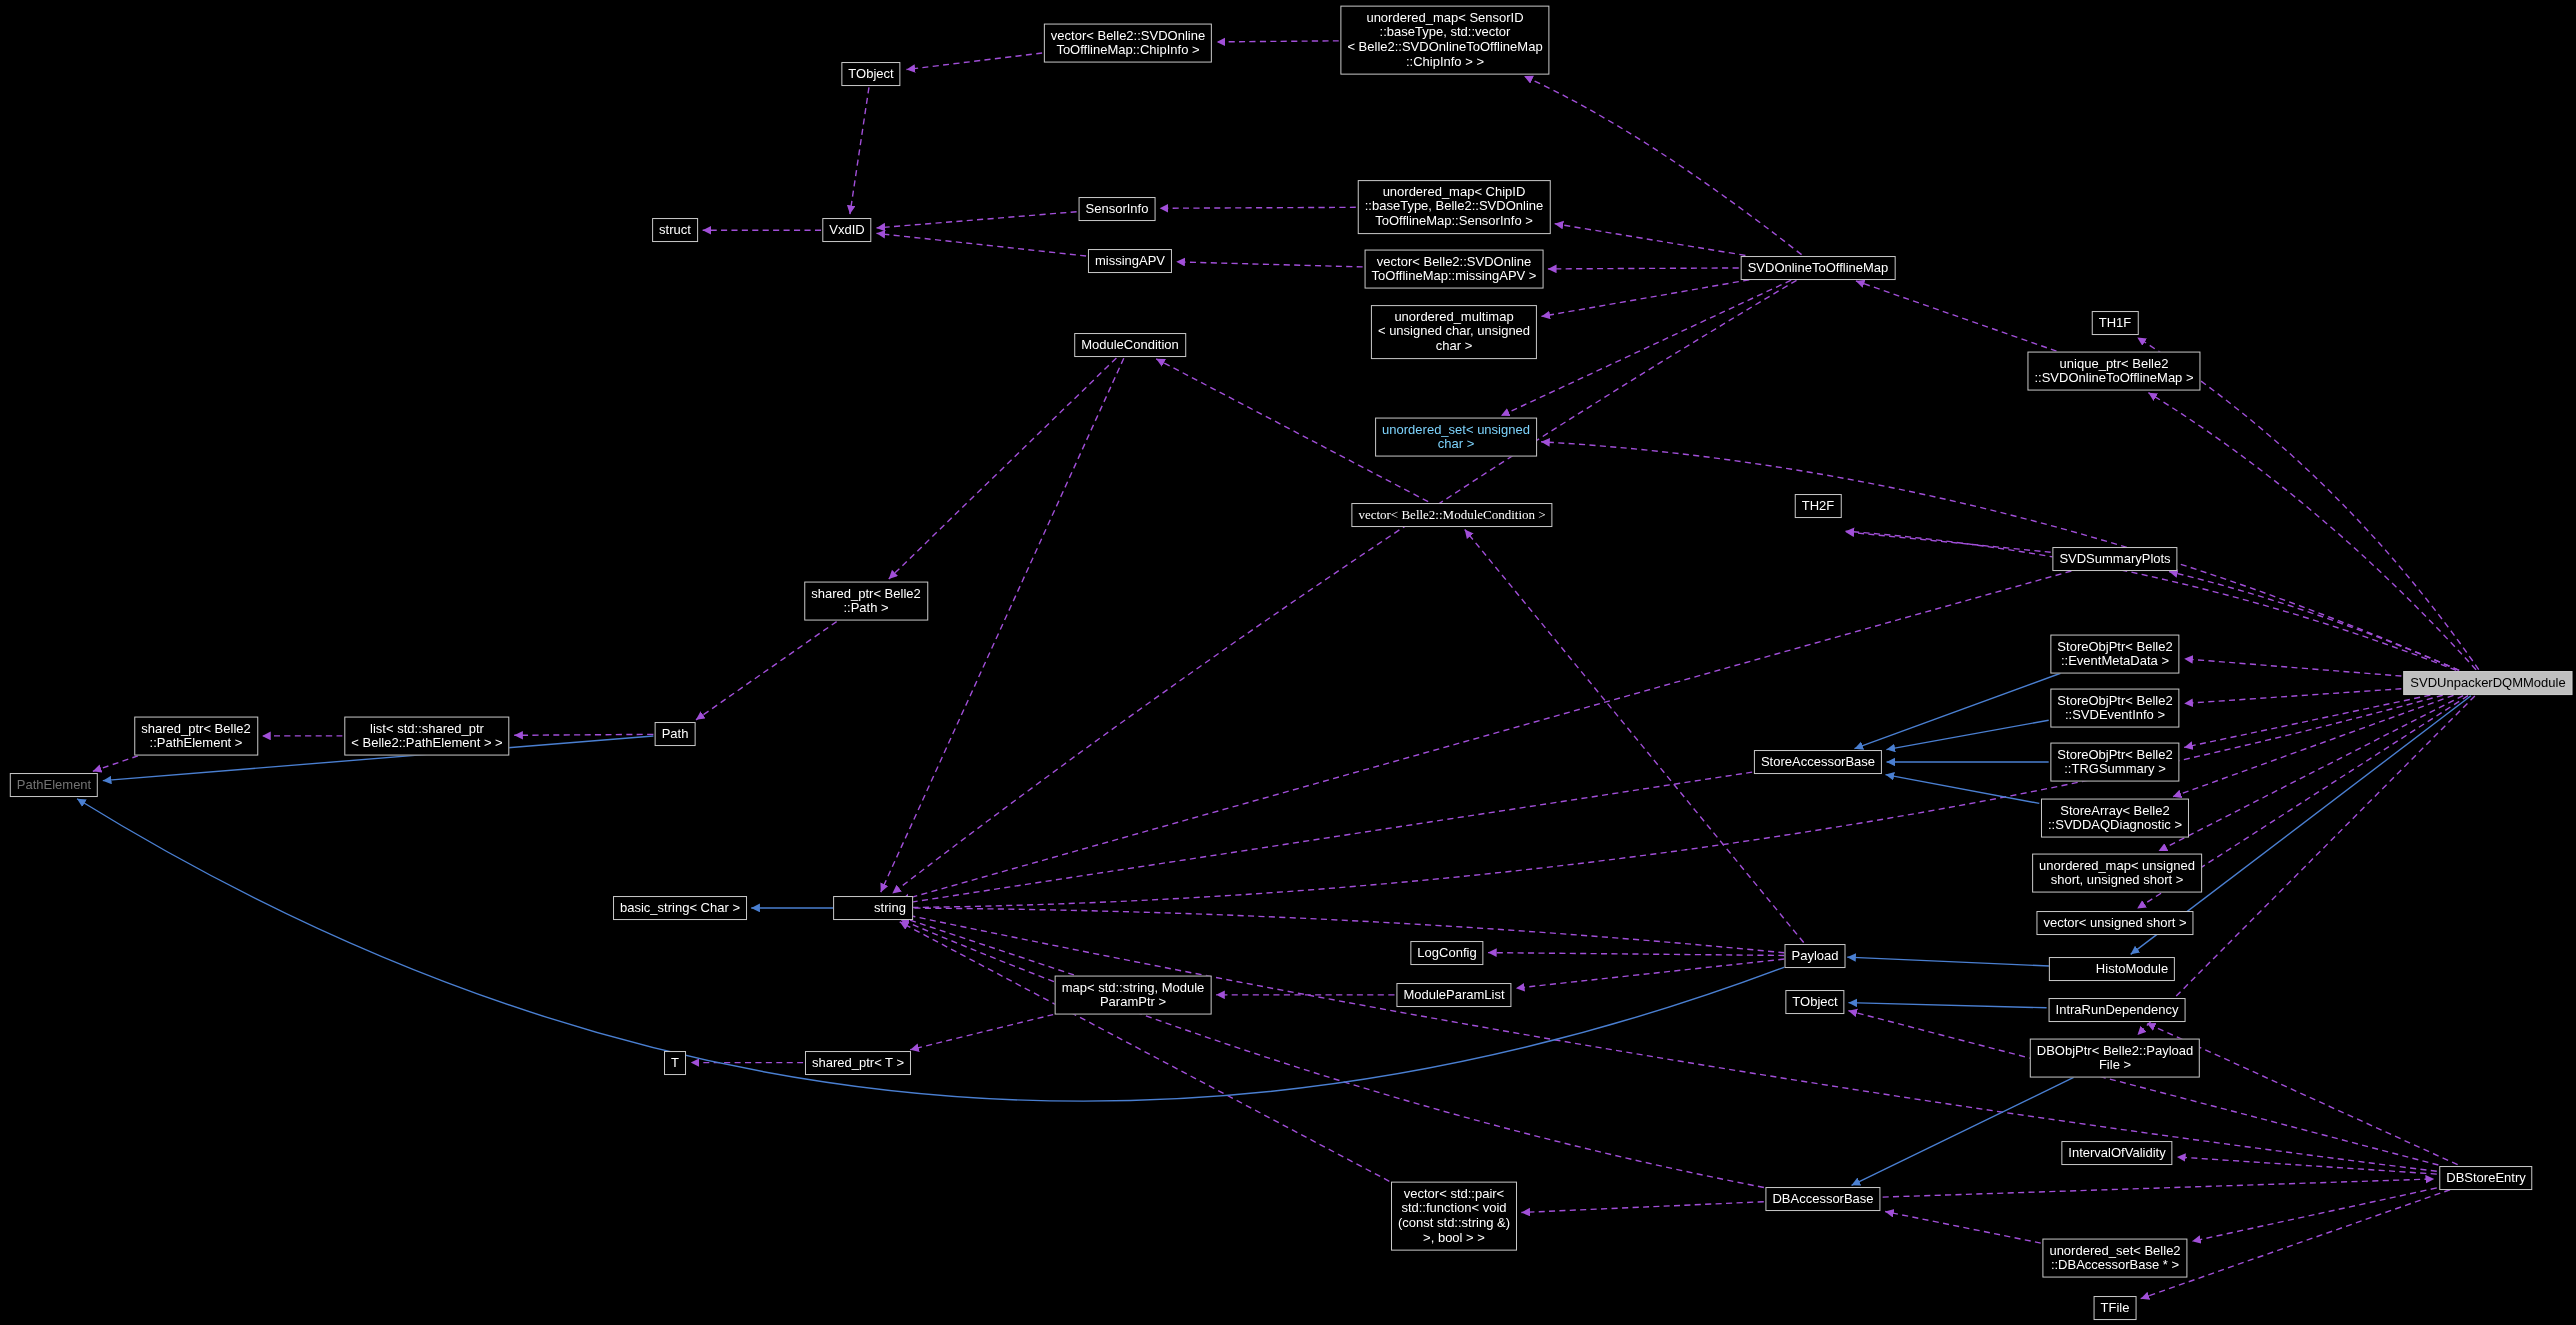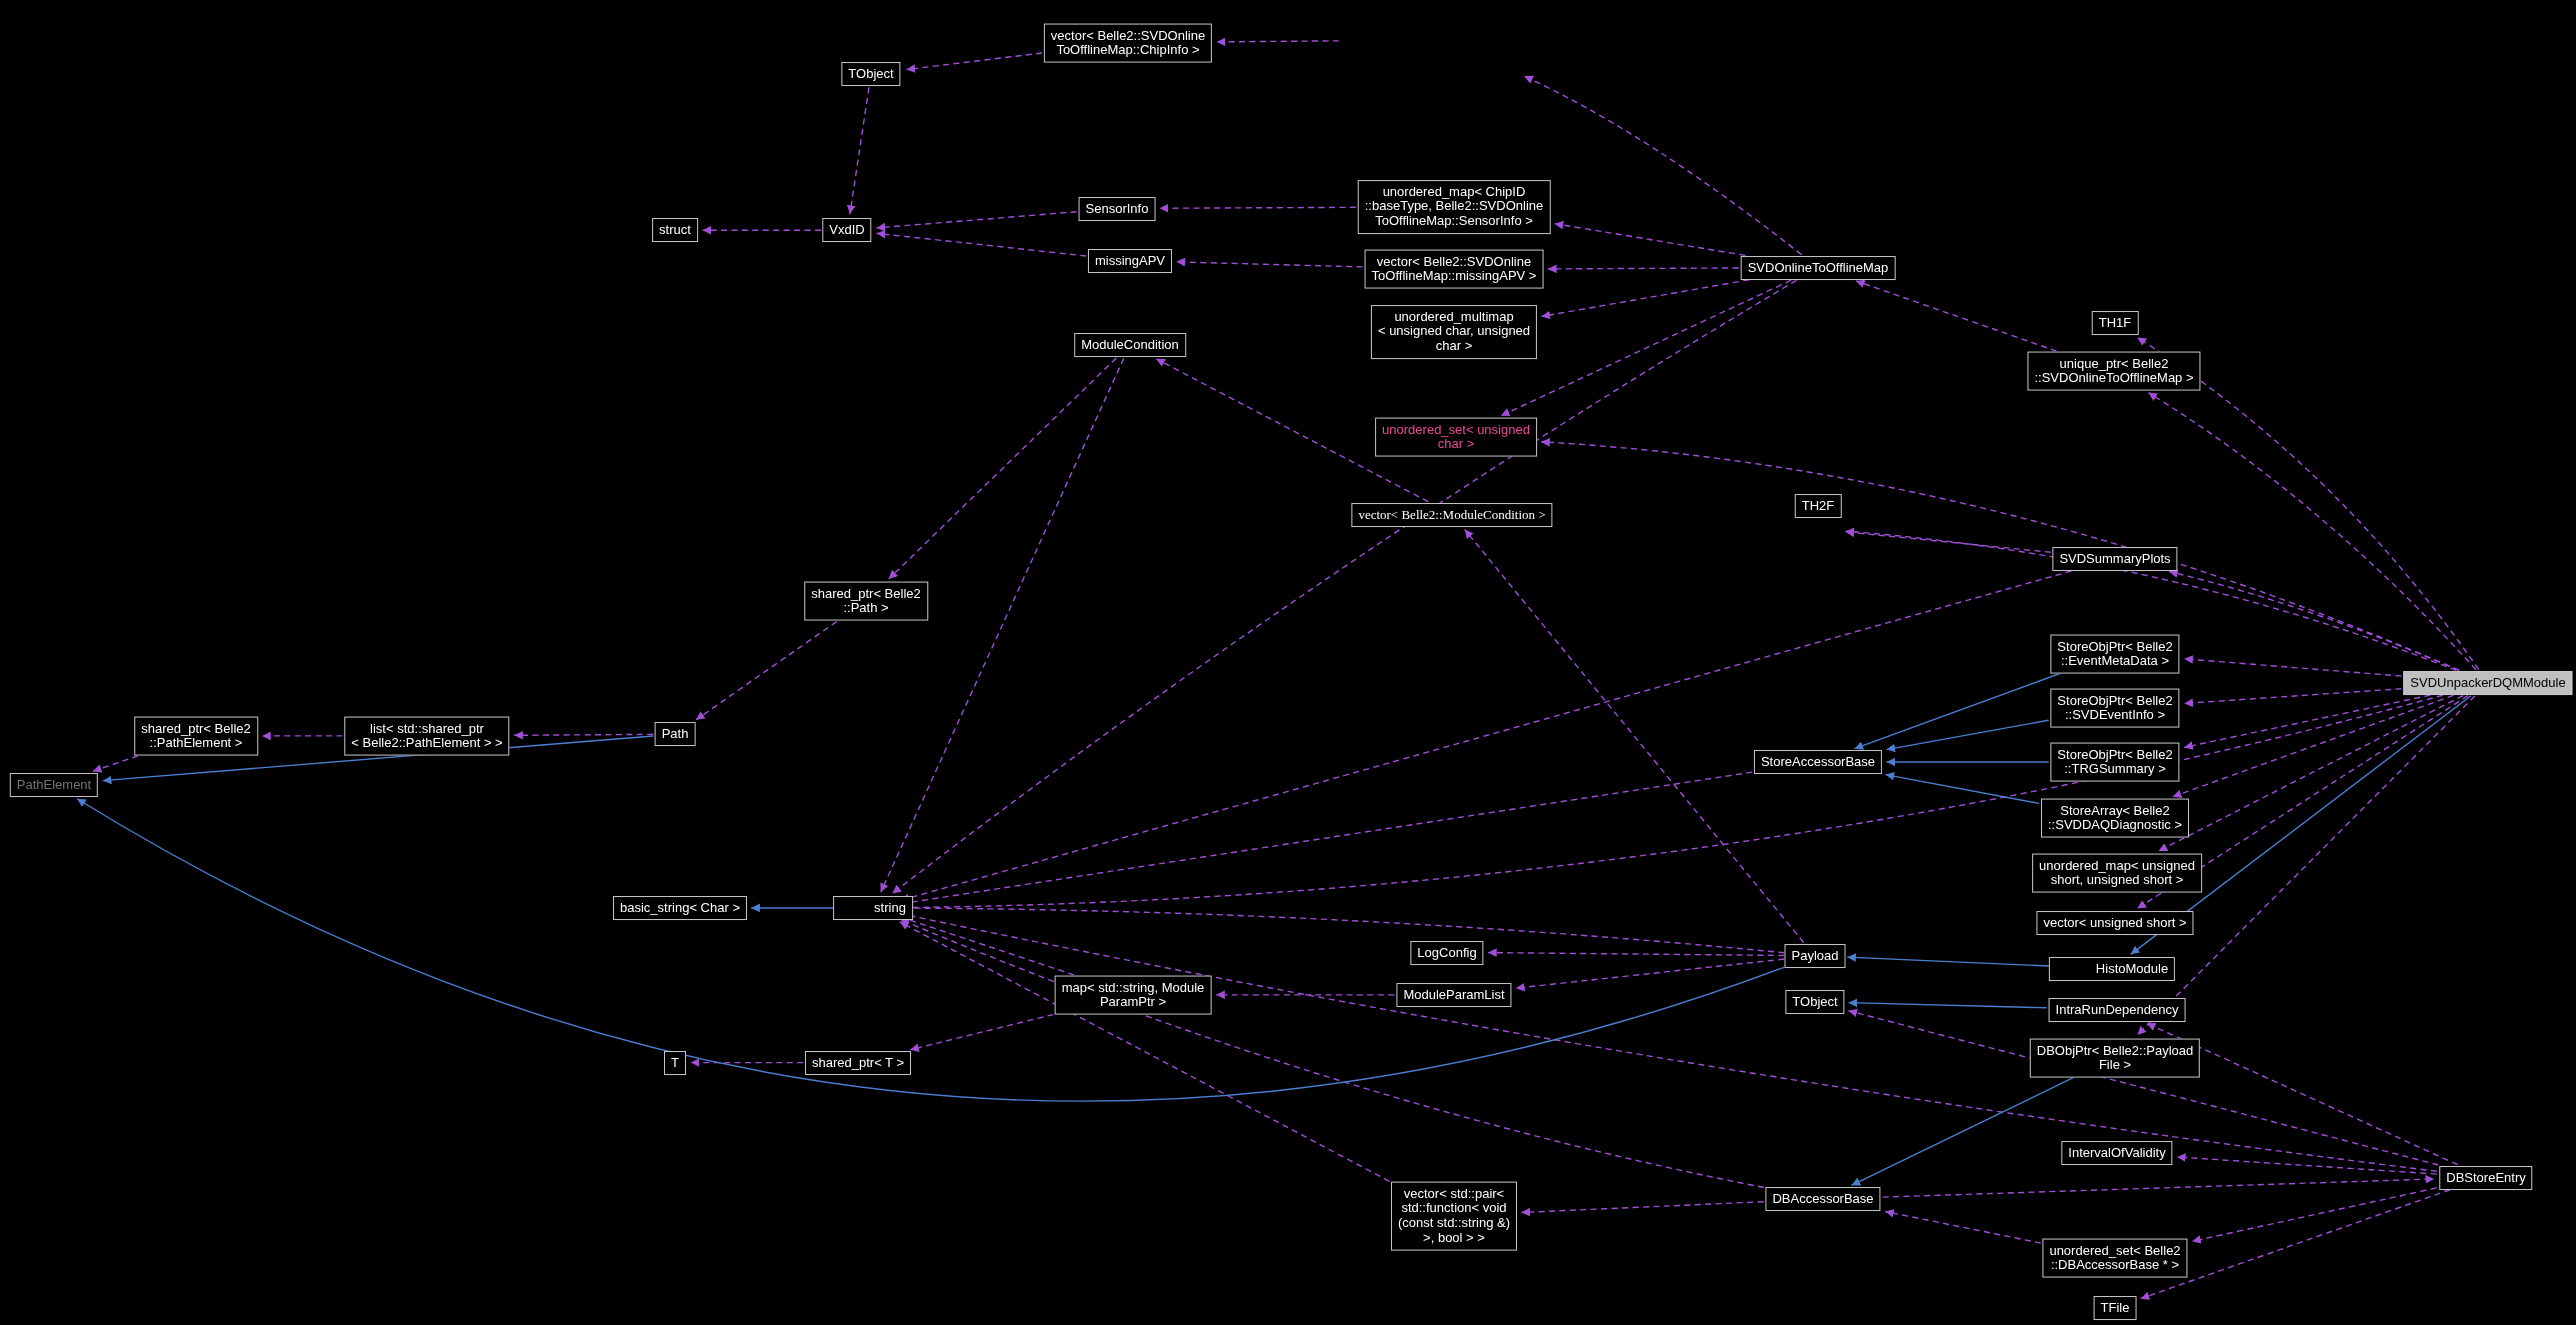--- a/index.html
+++ b/index.html
@@ -104,38 +104,42 @@
       <path d="M 2371.2 774.9 Q 2263.0 814.5 2134.0 861.7" fill="none" stroke-width="1.6" stroke="#4a7fd1" marker-end="url(#arrow-inherit)"></path>
       <path d="M 2357.5 828.9 Q 2263.0 846.0 2170.8 862.7" fill="none" stroke-width="1.6" stroke="#4a7fd1" marker-end="url(#arrow-inherit)"></path>
       <path d="M 2357.5 877.0 Q 2263.0 877.0 2170.9 877.0" fill="none" stroke-width="1.6" stroke="#4a7fd1" marker-end="url(#arrow-inherit)"></path>
       <path d="M 2346.7 924.7 Q 2263.0 909.0 2169.7 891.5" fill="none" stroke-width="1.6" stroke="#4a7fd1" marker-end="url(#arrow-inherit)"></path>
       <path d="M 2386.3 1240.1 Q 2266.0 1298.5 2130.6 1364.2" fill="none" stroke-width="1.6" stroke="#4a7fd1" marker-end="url(#arrow-inherit)"></path>
       <path d="M 2355.1 1159.9 Q 2262.0 1157.5 2127.1 1154.0" fill="none" stroke-width="1.6" stroke="#4a7fd1" marker-end="url(#arrow-inherit)"></path>
     </svg>
 <div class="node" style="left: 871px; top: 74px; background: rgb(0, 0, 0); color: rgb(255, 255, 255); border-color: rgb(201, 201, 201);">TObject</div>
     <div class="node" style="left: 1128px; top: 43px; background: rgb(0, 0, 0); color: rgb(255, 255, 255); border-color: rgb(201, 201, 201);">vector&lt; Belle2::SVDOnline
 ToOfflineMap::ChipInfo &gt;</div>
+    <div class="node" style="left: 1445px; top: 40px; background: rgb(0, 0, 0); color: rgb(255, 255, 255); border-color: rgb(201, 201, 201);">unordered_map&lt; SensorID
+::baseType, std::vector
+&lt; Belle2::SVDOnlineToOfflineMap
+::ChipInfo &gt; &gt;</div>
     <div class="node" style="left: 675px; top: 230px; background: rgb(0, 0, 0); color: rgb(255, 255, 255); border-color: rgb(201, 201, 201);">struct</div>
     <div class="node" style="left: 847px; top: 230px; background: rgb(0, 0, 0); color: rgb(255, 255, 255); border-color: rgb(201, 201, 201);">VxdID</div>
     <div class="node" style="left: 1117px; top: 209px; background: rgb(0, 0, 0); color: rgb(255, 255, 255); border-color: rgb(201, 201, 201);">SensorInfo</div>
     <div class="node" style="left: 1454px; top: 207px; background: rgb(0, 0, 0); color: rgb(255, 255, 255); border-color: rgb(201, 201, 201);">unordered_map&lt; ChipID
 ::baseType, Belle2::SVDOnline
 ToOfflineMap::SensorInfo &gt;</div>
     <div class="node" style="left: 1130px; top: 261px; background: rgb(0, 0, 0); color: rgb(255, 255, 255); border-color: rgb(201, 201, 201);">missingAPV</div>
     <div class="node" style="left: 1454px; top: 269px; background: rgb(0, 0, 0); color: rgb(255, 255, 255); border-color: rgb(201, 201, 201);">vector&lt; Belle2::SVDOnline
 ToOfflineMap::missingAPV &gt;</div>
     <div class="node" style="left: 1818px; top: 268px; background: rgb(0, 0, 0); color: rgb(255, 255, 255); border-color: rgb(201, 201, 201);">SVDOnlineToOfflineMap</div>
     <div class="node" style="left: 1454px; top: 332px; background: rgb(0, 0, 0); color: rgb(255, 255, 255); border-color: rgb(201, 201, 201);">unordered_multimap
 &lt; unsigned char, unsigned
 char &gt;</div>
     <div class="node" style="left: 1130px; top: 345px; background: rgb(0, 0, 0); color: rgb(255, 255, 255); border-color: rgb(201, 201, 201);">ModuleCondition</div>
     <div class="node" style="left: 2115px; top: 323px; background: rgb(0, 0, 0); color: rgb(255, 255, 255); border-color: rgb(201, 201, 201);">TH1F</div>
     <div class="node" style="left: 2114px; top: 371px; background: rgb(0, 0, 0); color: rgb(255, 255, 255); border-color: rgb(201, 201, 201);">unique_ptr&lt; Belle2
 ::SVDOnlineToOfflineMap &gt;</div>
-    <div class="node" style="left: 1456px; top: 437px; background: rgb(0, 0, 0); color: #ec4899; border-color: rgb(201, 201, 201);">unordered_set&lt; unsigned
+    <div class="node" style="left: 1456px; top: 437px; background: rgb(0, 0, 0); color: #7dd3fc; border-color: rgb(201, 201, 201);">unordered_set&lt; unsigned
 char &gt;</div>
     <div class="node" style="left: 1452px; top: 515px; background: rgb(0, 0, 0); color: rgb(255, 255, 255); border-color: rgb(201, 201, 201); font-family: Liberation Serif, serif;">vector&lt; Belle2::ModuleCondition &gt;</div>
     <div class="node" style="left: 1818px; top: 506px; background: rgb(0, 0, 0); color: rgb(255, 255, 255); border-color: rgb(201, 201, 201);">TH2F</div>
     <div class="node" style="left: 2115px; top: 559px; background: rgb(0, 0, 0); color: rgb(255, 255, 255); border-color: rgb(201, 201, 201);">SVDSummaryPlots</div>
     <div class="node" style="left: 866px; top: 601px; background: rgb(0, 0, 0); color: rgb(255, 255, 255); border-color: rgb(201, 201, 201);">shared_ptr&lt; Belle2
 ::Path &gt;</div>
     <div class="node" style="left: 2115px; top: 654px; background: rgb(0, 0, 0); color: rgb(255, 255, 255); border-color: rgb(201, 201, 201);">StoreObjPtr&lt; Belle2
 ::EventMetaData &gt;</div>
     <div class="node" style="left: 2488px; top: 683px; background: rgb(191, 191, 191); color: rgb(0, 0, 0); border-color: rgb(201, 201, 201);">SVDUnpackerDQMModule</div>
     <div class="node" style="left: 196px; top: 736px; background: rgb(0, 0, 0); color: rgb(255, 255, 255); border-color: rgb(201, 201, 201);">shared_ptr&lt; Belle2

